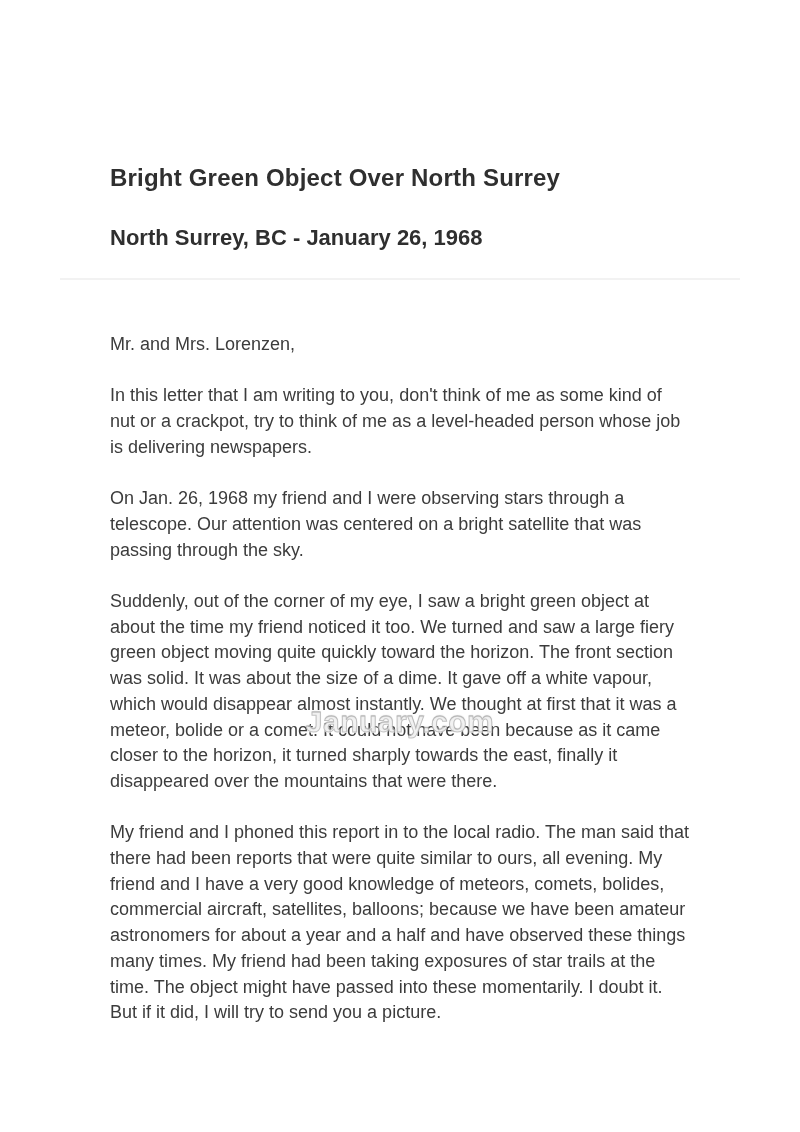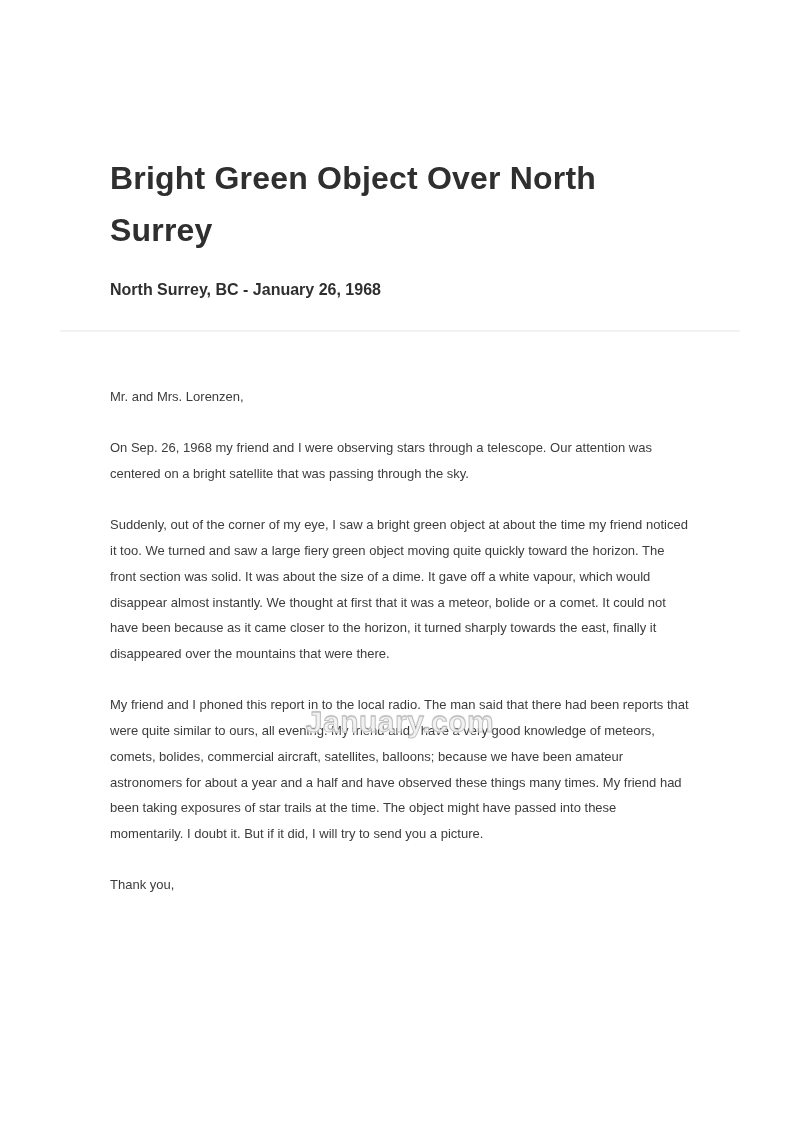--- a/index.html
+++ b/index.html
@@ -27,49 +27,49 @@
     width: 680px;
     height: 1132px;
     margin: 0 auto;
   }
   .content {
     width: 580px;
     margin: 0 auto;
   }
   h1.title {
     margin: 152px 0 0 0;
-    font-size: 32px;
+    font-size: 24px;
     line-height: 52px;
     font-weight: 700;
     color: var(--heading);
     letter-spacing: 0.2px;
   }
   p.subtitle {
     margin: 21px 0 0 0;
-    font-size: 16px;
+    font-size: 22px;
     line-height: 25px;
     font-weight: 700;
     color: var(--heading);
   }
   p.source {
     margin: 16px 0 0 0;
     font-size: 17px;
     line-height: 25px;
     font-weight: 700;
     color: var(--heading);
   }
   hr.divider {
     border: none;
     border-top: 2px solid var(--divider);
     width: 100%;
     margin: 28px 0 0 0;
   }
   .letter {
     padding-top: 52px;
-    font-size: 13px;
+    font-size: 18px;
     line-height: 25.7px;
   }
   .letter p {
     margin: 0 0 25.7px 0;
   }
   .watermark {
     position: absolute;
     top: 552px;
     left: 0;
     width: 100%;
@@ -91,21 +91,21 @@
 
   <div class="content">
     <h1 class="title">Bright Green Object Over North Surrey</h1>
     <p class="subtitle">North Surrey, BC - January 26, 1968</p>
   </div>
 
   <hr class="divider">
 
   <div class="content letter">
     <p>Mr. and Mrs. Lorenzen,</p>
-    <p>On Sep. 26, 1968 my friend and I were observing stars through a telescope. Our attention was centered on a bright satellite that was passing through the sky.</p>
+    <p>In this letter that I am writing to you, don't think of me as some kind of nut or a crackpot, try to think of me as a level-headed person whose job is delivering newspapers.</p>
+    <p>On Jan. 26, 1968 my friend and I were observing stars through a telescope. Our attention was centered on a bright satellite that was passing through the sky.</p>
     <p>Suddenly, out of the corner of my eye, I saw a bright green object at about the time my friend noticed it too. We turned and saw a large fiery green object moving quite quickly toward the horizon. The front section was solid. It was about the size of a dime. It gave off a white vapour, which would disappear almost instantly. We thought at first that it was a meteor, bolide or a comet. It could not have been because as it came closer to the horizon, it turned sharply towards the east, finally it disappeared over the mountains that were there.</p>
     <p>My friend and I phoned this report in to the local radio. The man said that there had been reports that were quite similar to ours, all evening. My friend and I have a very good knowledge of meteors, comets, bolides, commercial aircraft, satellites, balloons; because we have been amateur astronomers for about a year and a half and have observed these things many times. My friend had been taking exposures of star trails at the time. The object might have passed into these momentarily. I doubt it. But if it did, I will try to send you a picture.</p>
-    <p>Thank you,</p>
   </div>
 
   <div class="watermark">January.com</div>
 
 </div>
 
 </body></html>

